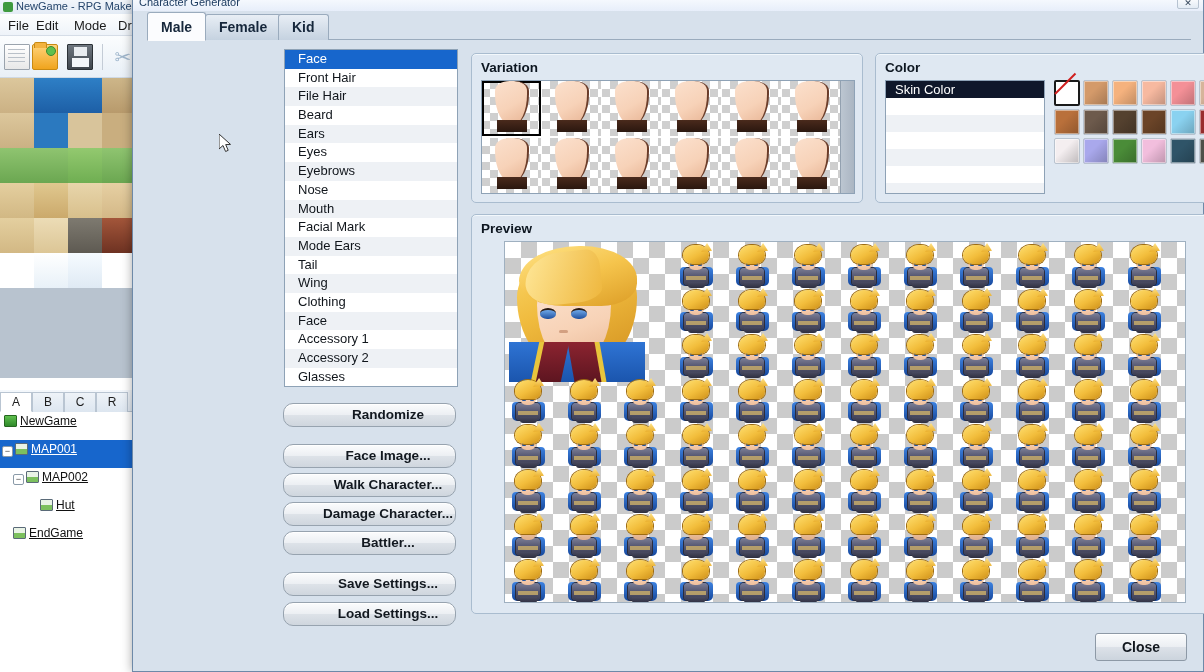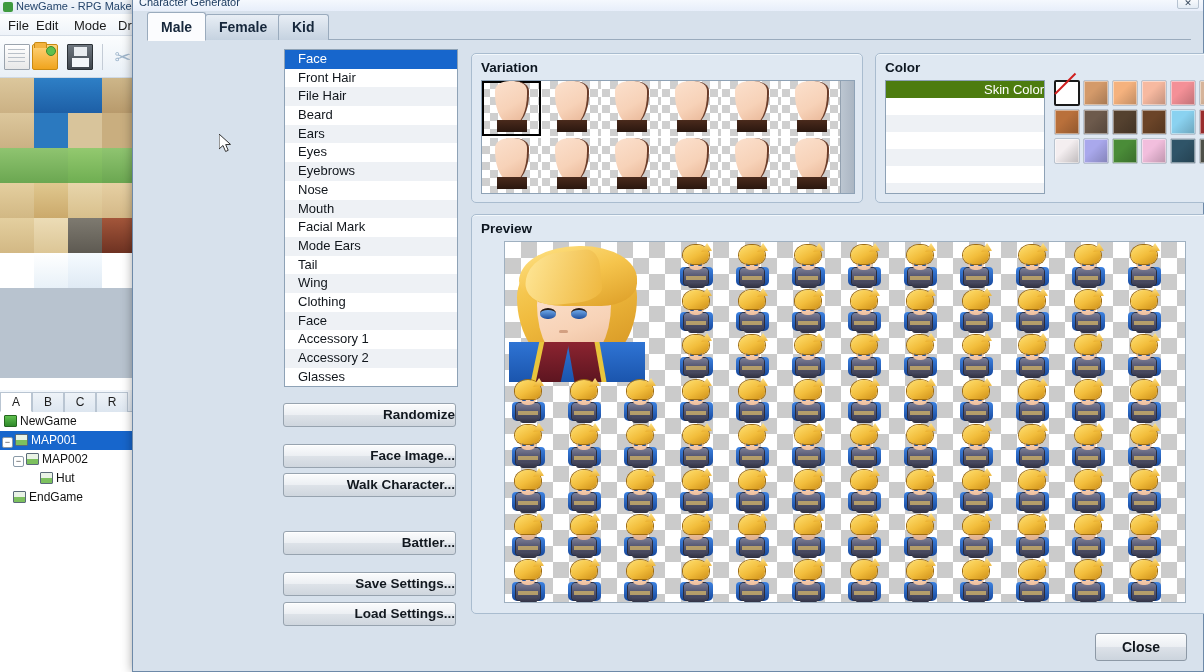--- a/index.html
+++ b/index.html
@@ -99,22 +99,22 @@
     color: #1d1d1d; text-align: center; line-height: 19px;
     background: linear-gradient(#eef3f8,#dde6f0);
     border: 1px solid #b9c5d2; border-bottom: none;
   }
   .ed-tab.active { background: #ffffff; border-bottom: 1px solid #ffffff; }
   .ed-tree {
     position: absolute; left: 0; top: 412px; width: 136px; height: 260px;
     background: #ffffff; border-right: 1px solid #c3ccd6;
   }
   .tree-row {
-    position: relative; height: 19px; font-size: 12px; color: #111;
-    line-height: 19px; white-space: nowrap;
+    position: relative; height: 28px; font-size: 12px; color: #111;
+    line-height: 19px; white-space: nowrap; text-decoration: underline;
   }
   .tree-row.sel { background: #1766cc; color: #ffffff; }
   .tree-ico {
     display: inline-block; width: 13px; height: 12px; vertical-align: -2px;
     margin-right: 3px; border: 1px solid #5a6a78; border-radius: 1px;
     background: linear-gradient(#e9f3e6 50%, #7cc05e 50%);
   }
   .tree-ico.root {
     background: linear-gradient(#5fbf4e,#2f8a2a); border-color: #25661f;
   }
@@ -177,22 +177,22 @@
     padding-left: 13px; white-space: nowrap;
   }
   .part-row:nth-child(odd) { background: #eef1f5; }
   .part-row:nth-child(even) { background: #ffffff; }
   .part-row.sel { background: #1766cc; color: #ffffff; }
 
   .btn {
     position: absolute; left: 150px; width: 173px; height: 24px;
     font-size: 13.5px; font-weight: bold; color: #12181f;
     background: linear-gradient(#fbfcfd 0%, #eceff3 48%, #dde2e8 52%, #cfd6de 100%);
-    border: 1px solid #97a3af; border-radius: 3px;
-    text-align: right; line-height: 22px;
+    border: 1px solid #97a3af; border-radius: 10px;
+    text-align: center; line-height: 22px;
     box-shadow: inset 0 1px 0 #ffffff;
     padding-left: 37px;
   }
 
   
   .group {
     position: absolute;
     background: #dfe8f2;
     border: 1px solid #a9bccf; border-radius: 5px;
     box-shadow: inset 0 1px 0 #f3f8fc;
@@ -242,21 +242,21 @@
   #colorgrp { left: 742px; top: 58px; width: 348px; height: 150px; }
   .color-list {
     position: absolute; left: 9px; top: 26px; width: 160px; height: 114px;
     background: #ffffff; border: 1px solid #8ea2b6; overflow: hidden;
   }
   .color-row {
     height: 17px; font-size: 13px; color: #111; line-height: 17px; padding-left: 9px;
   }
   .color-row:nth-child(odd) { background: #eef1f5; }
   .color-row:nth-child(even) { background: #ffffff; }
-  .color-row.sel { background: #4d7c0f; color: #ffffff; text-align: right; }
+  .color-row.sel { background: #0f172a; color: #ffffff; }
   .swatch-grid { position: absolute; left: 178px; top: 26px; }
   .swatch {
     position: absolute; width: 26px; height: 26px;
     border: 1px solid #b9c3cf; border-radius: 2px;
     box-shadow: inset 0 0 0 1px rgba(255,255,255,0.45);
   }
   .swatch.none { background: #ffffff; border: 2px solid #1a1a1a; }
   .swatch.none::after {
     content: ""; position: absolute; left: -1px; top: 50%; width: 132%; height: 2px;
     background: #d01f1f; transform: rotate(-45deg); transform-origin: left center;
@@ -532,20 +532,21 @@
       <div class="part-row">Clothing</div>
       <div class="part-row">Face</div>
       <div class="part-row">Accessory 1</div>
       <div class="part-row">Accessory 2</div>
       <div class="part-row">Glasses</div>
     </div>
 
     <div class="btn" style="top:408px">Randomize</div>
     <div class="btn" style="top:478px">Walk Character...</div>
     <div class="btn" style="top:449px">Face Image...</div>
+    <div class="btn" style="top:507px">Damage Character...</div>
     <div class="btn" style="top:536px">Battler...</div>
     <div class="btn" style="top:577px">Save Settings...</div>
     <div class="btn" style="top:607px">Load Settings...</div>
 
     <div class="group" id="variation">
       <div class="group-title">Variation</div>
       <div class="var-box">
         <div id="var-cells">
             <div class="var-cell sel" style="left: 0px; top: 0px;">
               <div class="face-chip">

